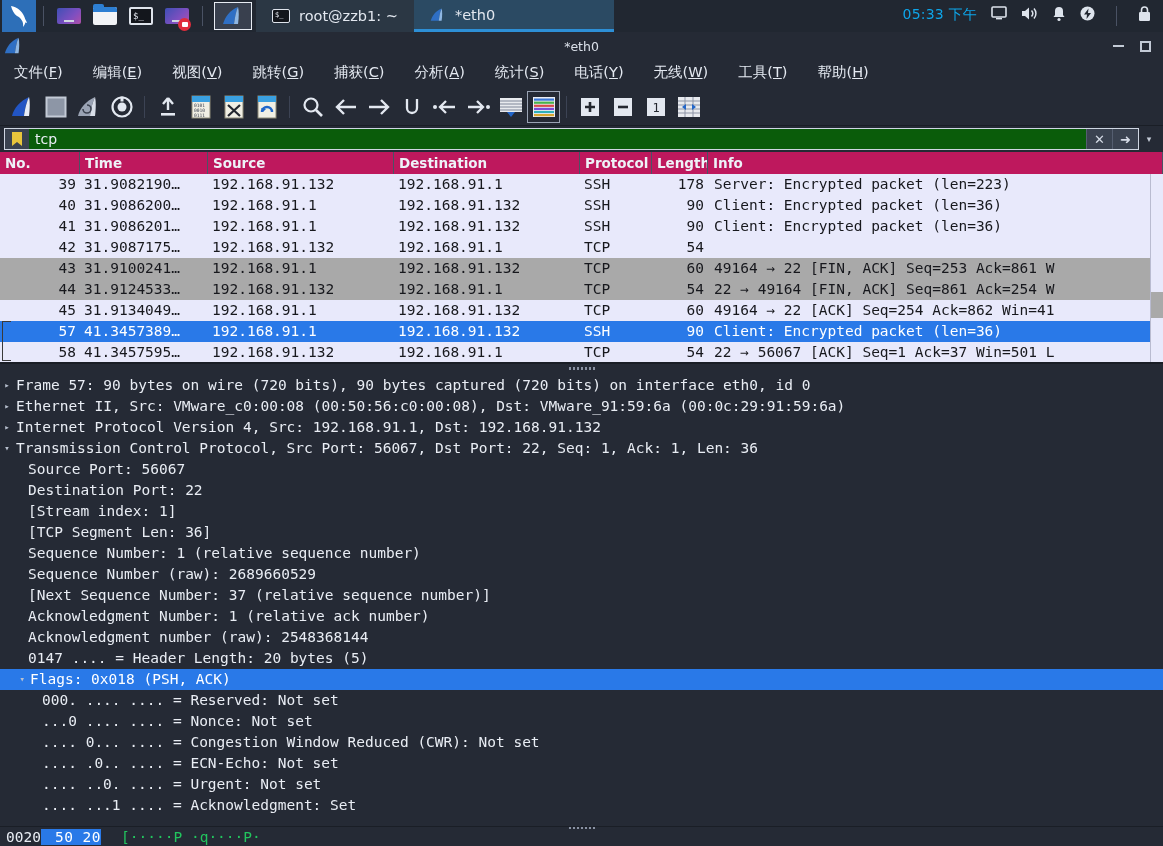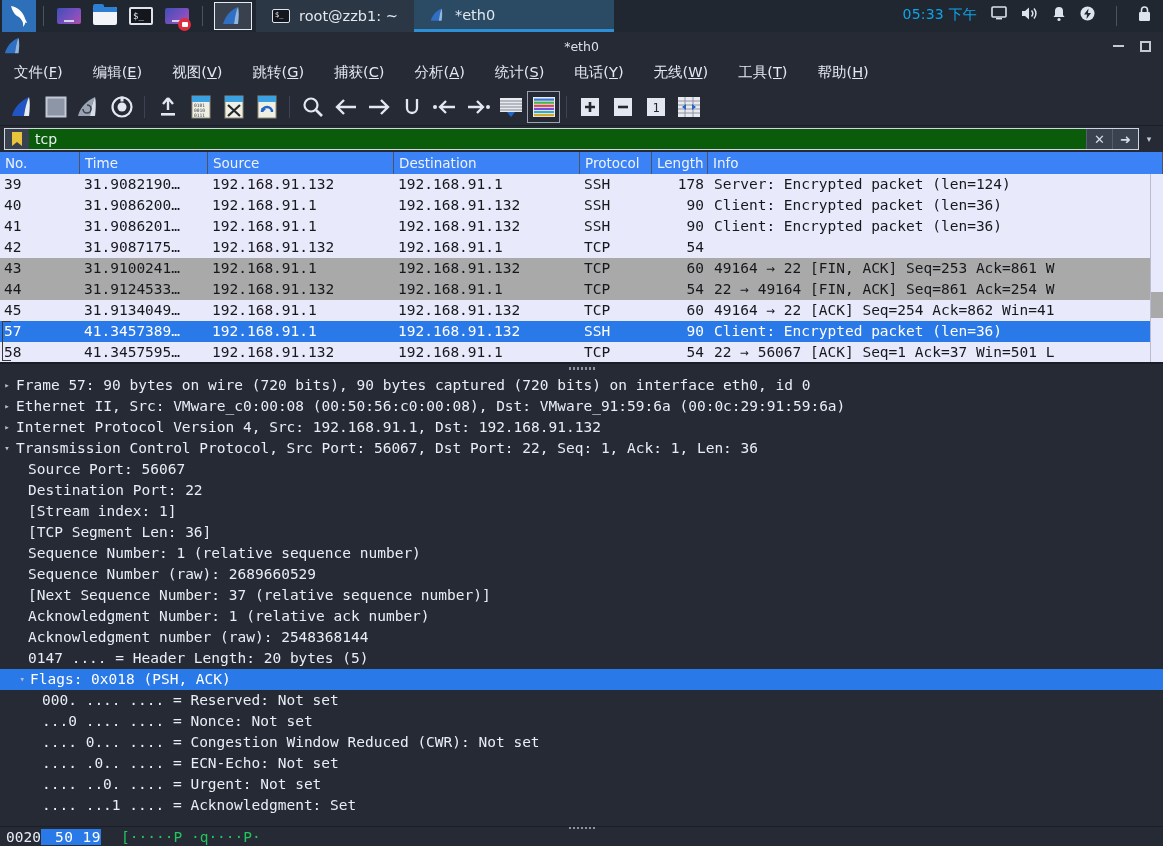--- a/index.html
+++ b/index.html
@@ -153,41 +153,41 @@
     border-left: 1px solid #555e70;
   }
   .f-caret { width: 20px; background:#252a35; display:flex; align-items:center;
              justify-content:center; color:#c3cad6; font-size: 9px;}
   
   #plist {
     height: 212px; background: #e8e9fb; position: relative; overflow: hidden;
     border-bottom: 2px solid #1a1e26;
   }
   #plist-head {
-    display: flex; height: 22px; background: #3b82f6; color: #eef2f8;
-    font-size: 13.5px; align-items: center;
+    display: flex; height: 22px; background: #be185d; color: #eef2f8;
+    font-size: 13.5px; align-items: center; font-weight: bold;
   }
   #plist-head > div {
     padding: 0 5px; border-right: 1px solid #4b5365; height: 22px;
     line-height: 22px; overflow: hidden; white-space: nowrap;
   }
   .col-no   { width: 80px; }
   .col-time { width: 128px; }
   .col-src  { width: 186px; }
   .col-dst  { width: 186px; }
   .col-prot { width: 72px; }
   .col-len  { width: 56px; }
   .col-info { flex: 1; }
   .prow {
     display: flex; height: 21px; font-size: 14.5px;
     font-family: "DejaVu Sans Mono", monospace;
     color: #17181d; align-items: center; white-space: nowrap;
   }
   .prow > div { height: 21px; line-height: 21px; overflow: hidden; padding: 0 4px;}
-  .prow .col-no   { text-align: left; width: 80px; }
+  .prow .col-no   { text-align: right; width: 80px; }
   .prow .col-time { text-align: left;  width: 128px; }
   .prow .col-len  { text-align: right; width: 56px; }
   .prow .col-info { padding-left: 6px; }
   .prow.sel-gray { background: #a9a9a9; }
   .prow.sel-blue { background: #2979e8; color: #ffffff; }
   .prow.plain    { background: #e8e9fb; }
   #plist-rows { position: relative; }
   .row-bracket {
     position: absolute; left: 2px; width: 11px;
     border-left: 1px solid #3a3a3a;
@@ -530,21 +530,21 @@
       <div class="col-info">Info</div>
     </div>
     <div id="plist-rows">
       <div class="prow plain">
         <div class="col-no">39</div>
         <div class="col-time">31.9082190…</div>
         <div class="col-src">192.168.91.132</div>
         <div class="col-dst">192.168.91.1</div>
         <div class="col-prot">SSH</div>
         <div class="col-len">178</div>
-        <div class="col-info">Server: Encrypted packet (len=124)</div>
+        <div class="col-info">Server: Encrypted packet (len=223)</div>
       </div>
       <div class="prow plain">
         <div class="col-no">40</div>
         <div class="col-time">31.9086200…</div>
         <div class="col-src">192.168.91.1</div>
         <div class="col-dst">192.168.91.132</div>
         <div class="col-prot">SSH</div>
         <div class="col-len">90</div>
         <div class="col-info">Client: Encrypted packet (len=36)</div>
       </div>
@@ -705,17 +705,17 @@
     <div class="drow">
         <span class="tri"></span>
         <span class="dtxt ind2">.... ...1 .... = Acknowledgment: Set</span>
       </div>
   </div>
 
   <div id="phex">
     <div class="hex-grip"></div>
     <div class="hx">
       <span class="off">0020</span>
-      <span class="bytes hsel">50 19</span>
+      <span class="bytes hsel">50 20</span>
       <span class="ascii">[·····P ·q····P·</span>
     </div>
   </div>
 </div>
 
 </body></html>

